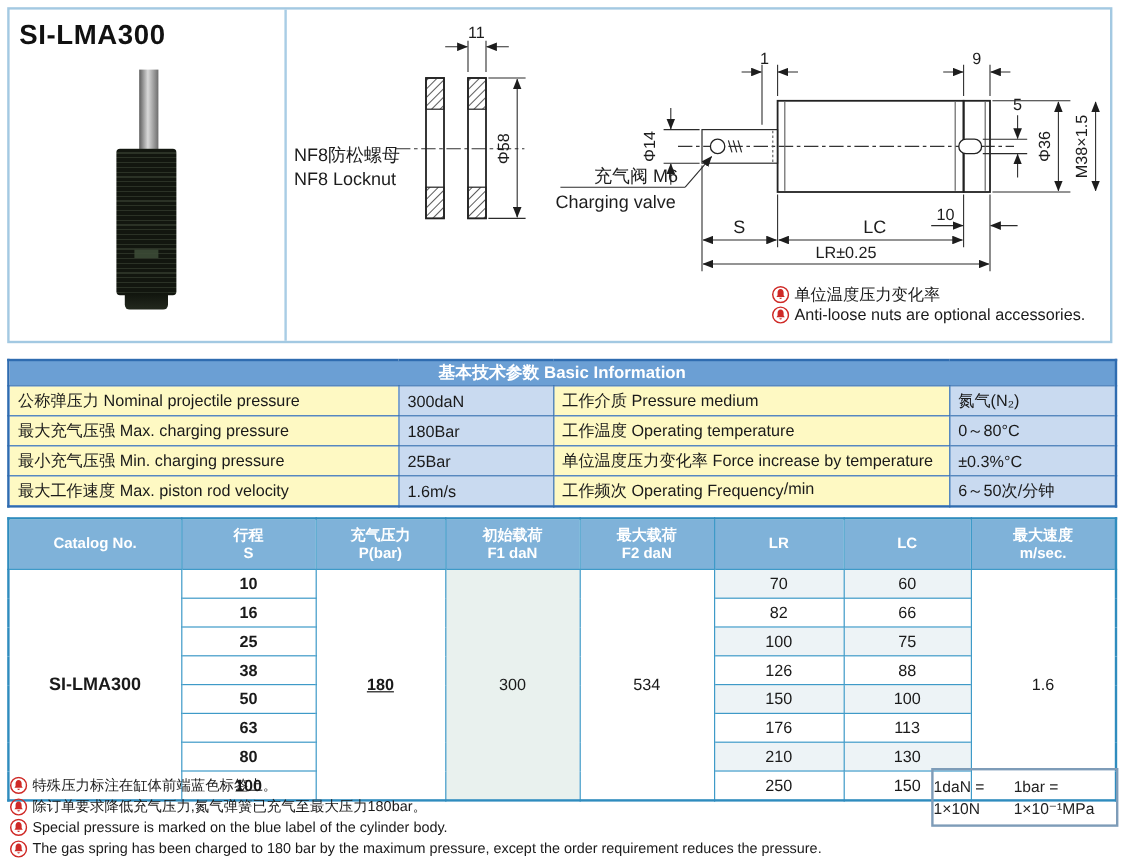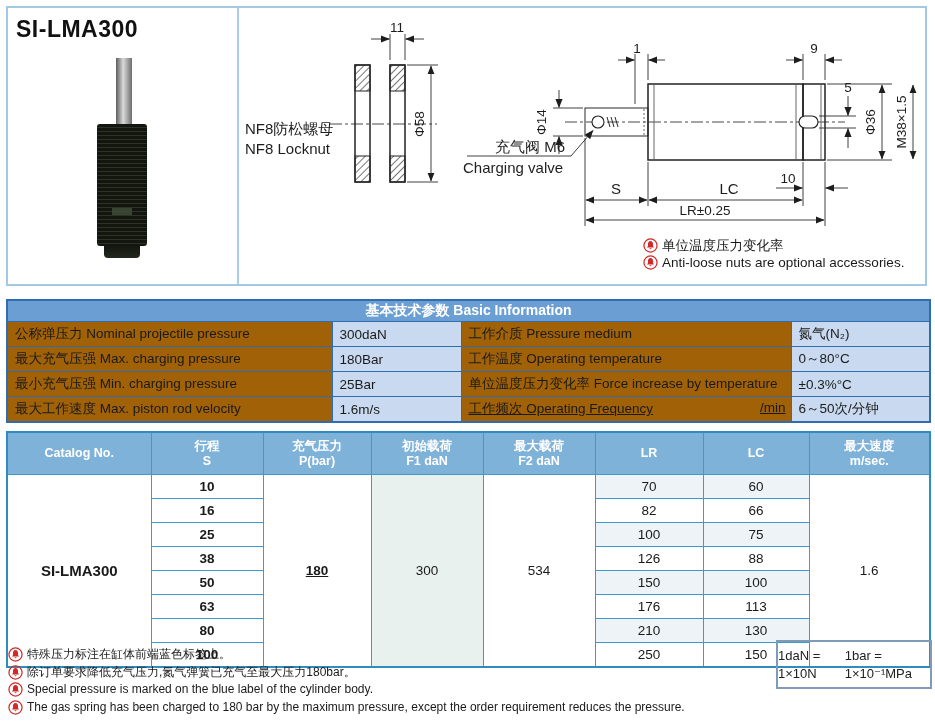--- a/index.html
+++ b/index.html
@@ -35,24 +35,24 @@
   #fignotes{position:absolute;left:635px;top:229px;font-size:13.5px;line-height:17px;}
   .noterow{display:flex;align-items:center;gap:4px;white-space:nowrap;}
   .bell{flex:0 0 auto;display:inline-block;width:15px;height:15px;}
 
   
   #basic{position:absolute;left:6px;top:299px;width:923px;border-collapse:collapse;table-layout:fixed;
          font-size:13.5px;}
   #basic th,#basic td{border:1px solid #2f6cb0;padding:0 0 0 7px;height:24px;text-align:left;
          overflow:hidden;white-space:nowrap;}
   #basic .hd{background:#6b9fd4;color:#fff;font-weight:bold;text-align:center;height:20px;font-size:14px;padding:0;margin-left:34px;}
-  #basic .lab{background:#a16207;margin-left:20px;}
+  #basic .lab{background:#fef9c3;margin-left:20px;}
   #basic .val{background:#c9daf0;}
   #basic{border:2px solid #2f6cb0;}
-  .split{display:flex;justify-content:space-between;padding-right:5px;text-decoration:underline;}
+  .split{display:flex;padding-right:5px;}
 
   
   #catalog{position:absolute;left:6px;top:431px;width:923px;border-collapse:collapse;table-layout:fixed;
            font-size:13.5px;text-align:center;}
   #catalog th,#catalog td{border:1px solid #3e9ac8;overflow:hidden;}
   #catalog{border:2px solid #2f8cbe;padding-left:15px;}
   #catalog thead th{background:#7fb2d9;color:#fff;font-weight:bold;font-size:12.5px;height:39px;line-height:1.2;}
   #catalog tbody td{height:21px;background:#fff;}
   #catalog td.s{font-weight:bold;}
   #catalog td.model{font-weight:bold;font-size:15px;}

